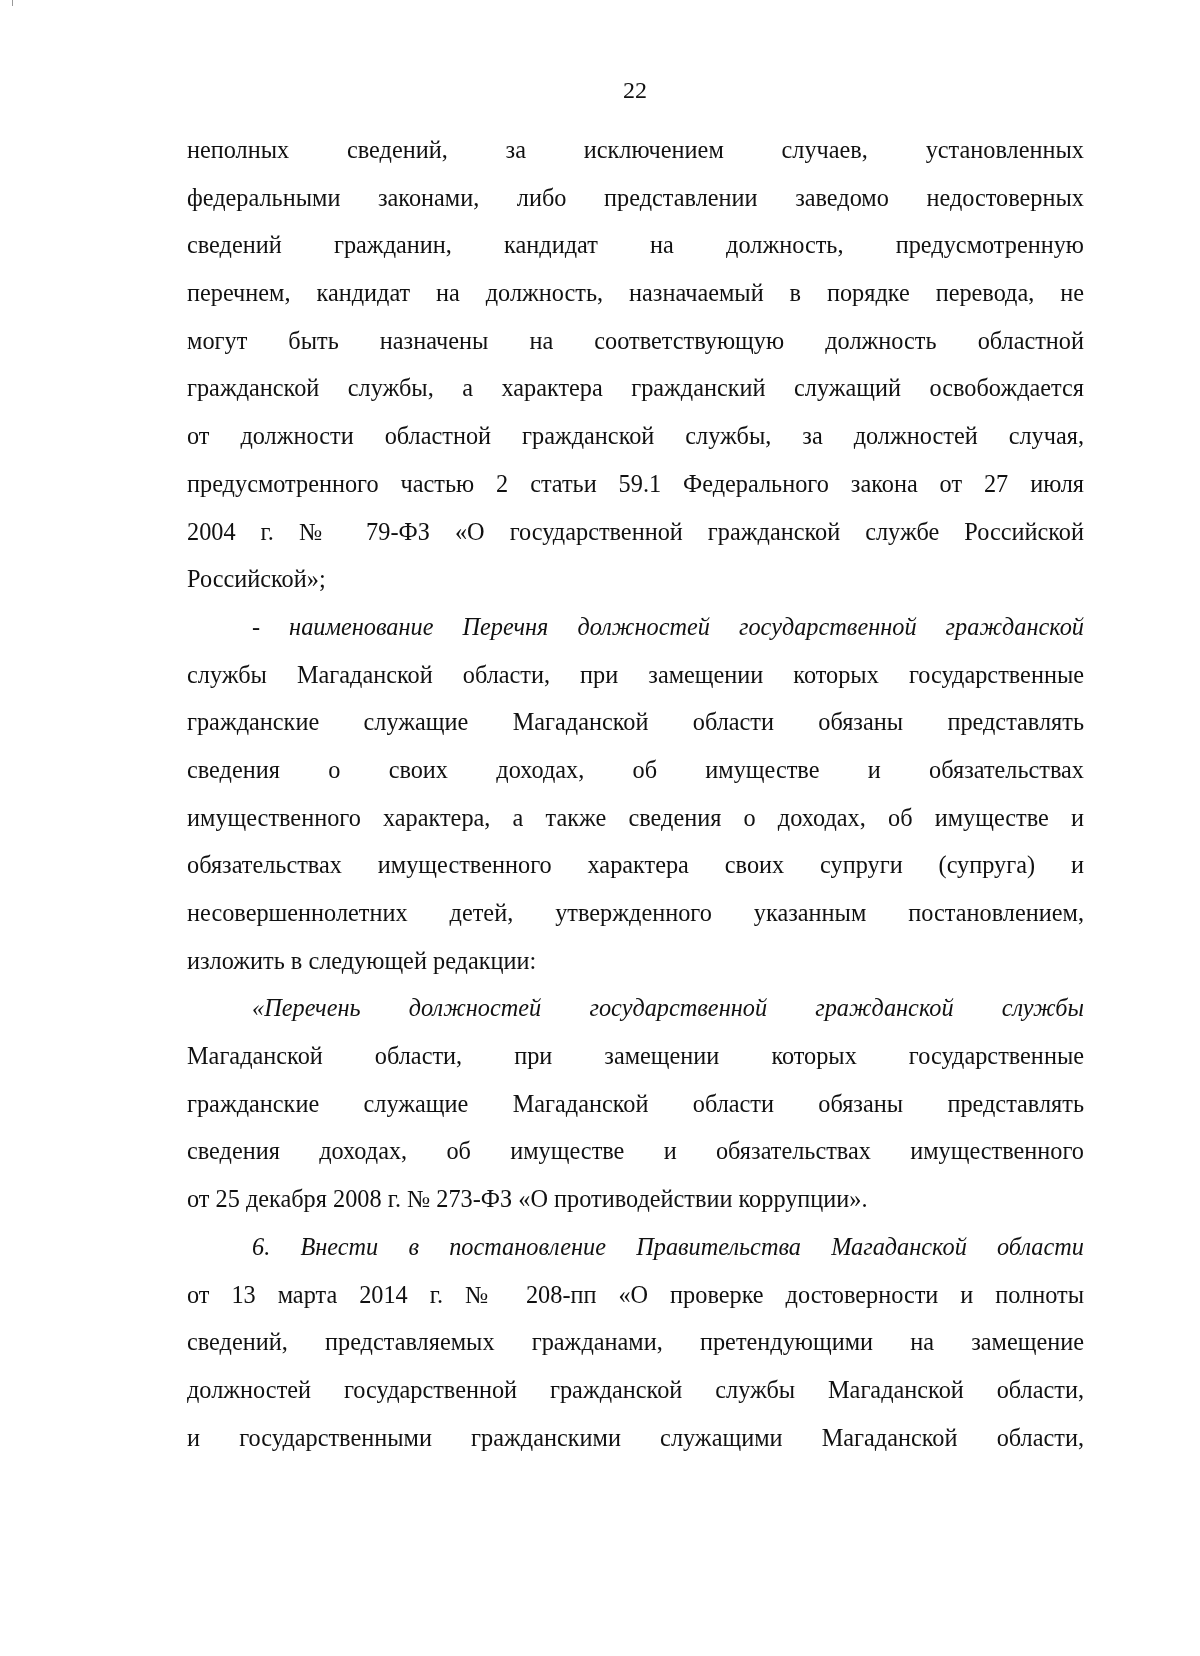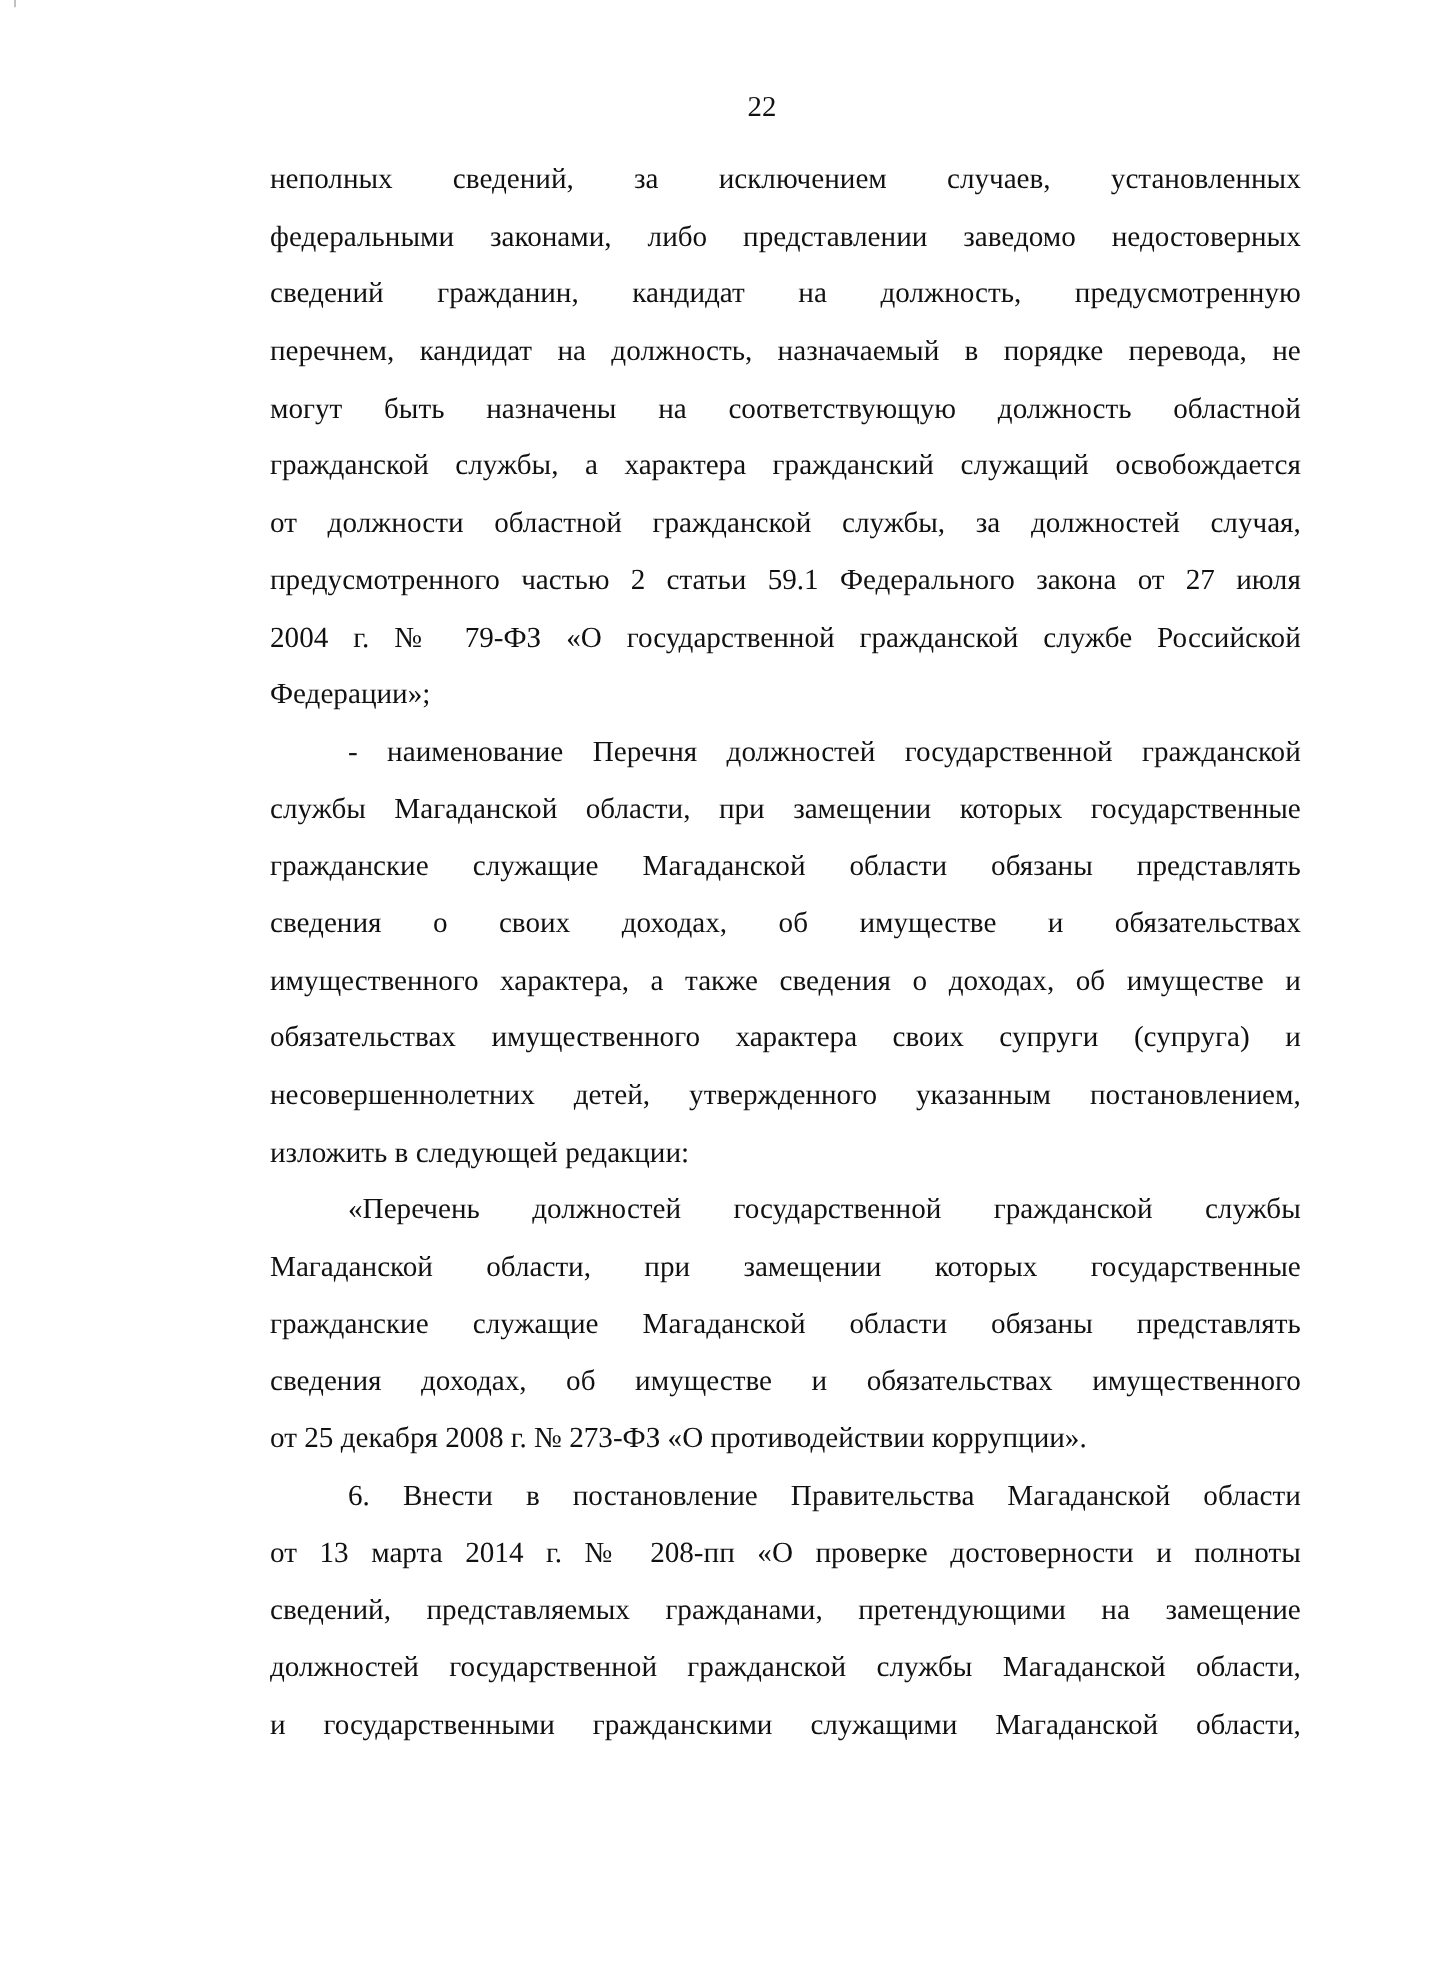--- a/index.html
+++ b/index.html
@@ -32,27 +32,27 @@
       width: 897px;
       font-size: 24.3px;
       line-height: 47.7px;
     }
     .line {
       display: block;
       white-space: nowrap;
       text-align: justify;
       text-align-last: justify;
       height: 47.7px;
-      margin-left: 38px;
     }
     .line.last {
       text-align-last: left;
     }
     .line.indent {
       padding-left: 65px;
+      font-style: italic;
     }
     .scan-mark {
       position: absolute;
       top: 0;
       left: 12px;
       width: 1px;
       height: 6px;
       background: #999;
     }
   </style>
@@ -68,21 +68,21 @@
   <div>
     <span class="line">неполных сведений, за исключением случаев, установленных</span>
     <span class="line">федеральными законами, либо представлении заведомо недостоверных</span>
     <span class="line">сведений гражданин, кандидат на должность, предусмотренную</span>
     <span class="line">перечнем, кандидат на должность, назначаемый в порядке перевода, не</span>
     <span class="line">могут быть назначены на соответствующую должность областной</span>
     <span class="line">гражданской службы, а характера гражданский служащий освобождается</span>
     <span class="line">от должности областной гражданской службы, за должностей случая,</span>
     <span class="line">предусмотренного частью 2 статьи 59.1 Федерального закона от 27 июля</span>
     <span class="line">2004 г. № 79-ФЗ «О государственной гражданской службе Российской</span>
-    <span class="line last">Федерации»;</span>
+    <span class="line last">Российской»;</span>
   </div>
 
   <div>
     <span class="line indent">- наименование Перечня должностей государственной гражданской</span>
     <span class="line">службы Магаданской области, при замещении которых государственные</span>
     <span class="line">гражданские служащие Магаданской области обязаны представлять</span>
     <span class="line">сведения о своих доходах, об имуществе и обязательствах</span>
     <span class="line">имущественного характера, а также сведения о доходах, об имуществе и</span>
     <span class="line">обязательствах имущественного характера своих супруги (супруга) и</span>
     <span class="line">несовершеннолетних детей, утвержденного указанным постановлением,</span>

